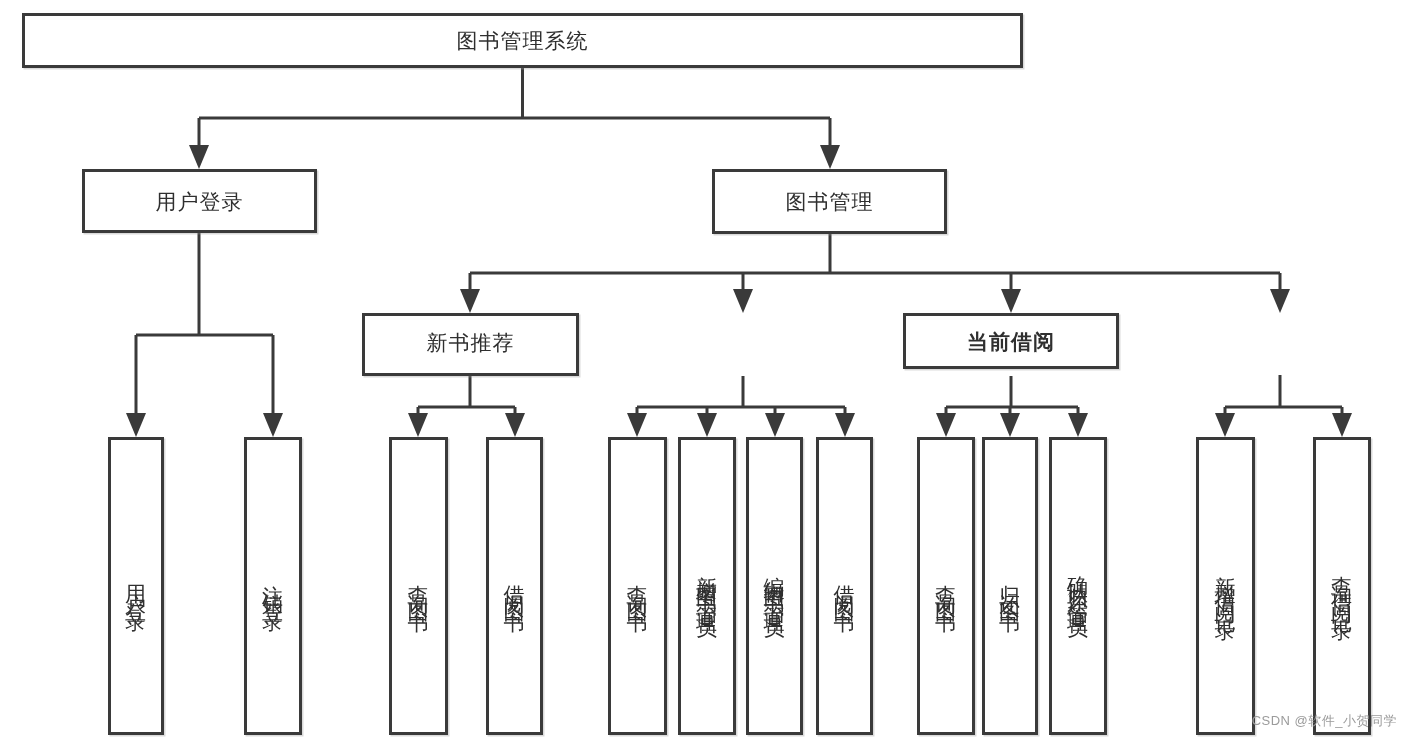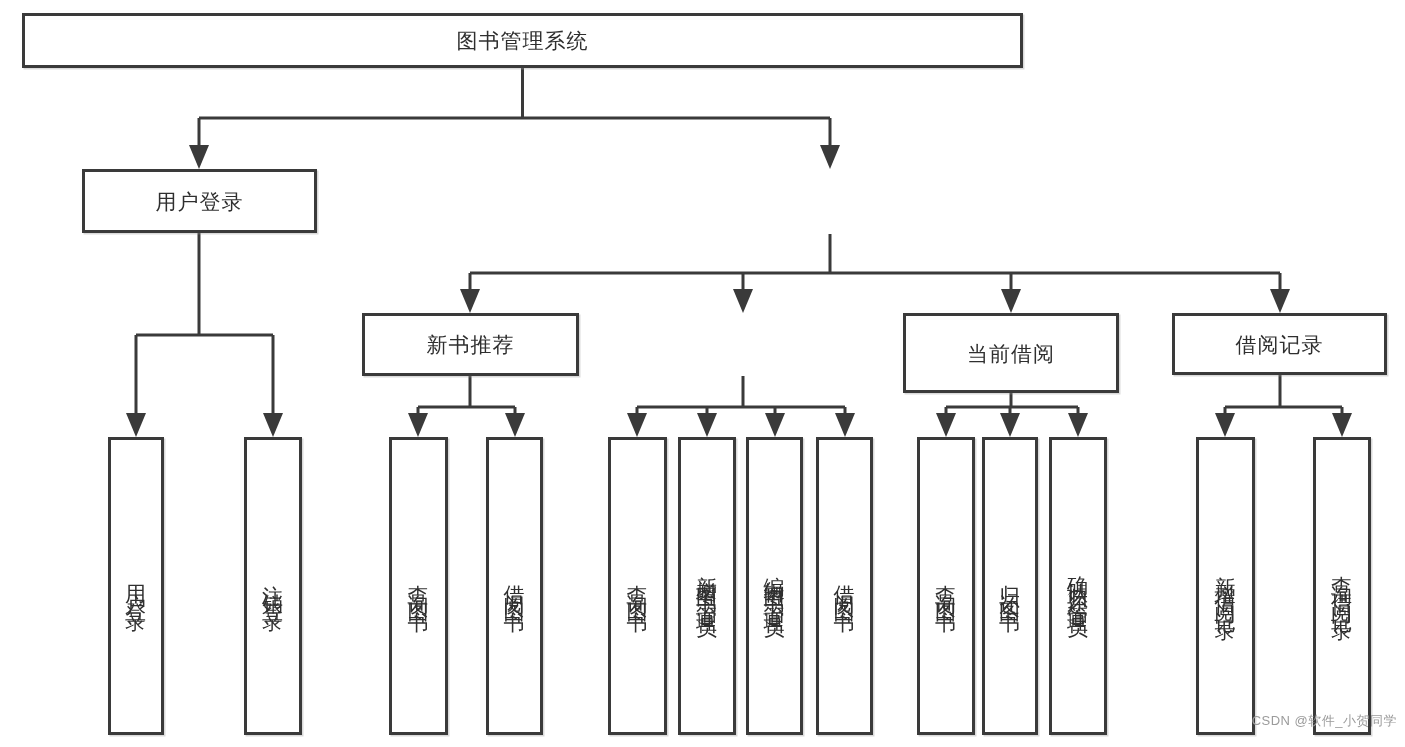--- a/index.html
+++ b/index.html
@@ -100,24 +100,24 @@
       <polygon points="1068,413 1088,413 1078,437"></polygon>
 
       <polygon points="1215,413 1235,413 1225,437"></polygon>
       <polygon points="1332,413 1352,413 1342,437"></polygon>
     </g>
   </svg>
 
   <div class="node hbox" style="left:22px;top:13px;width:1001px;height:55px;">图书管理系统</div>
 
   <div class="node hbox" style="left:82px;top:169px;width:235px;height:64px;">用户登录</div>
+  <div class="node hbox" style="left:712px;top:169px;width:235px;height:65px;">图书管理</div>
 
-  <div class="node hbox" style="left:362px;top:313px;width:217px;height:63px;">新书推荐</div>
-  <div class="node hbox" style="left:903px;top:313px;width:216px;height:80px;">当前借阅</div>
-  <div class="node hbox" style="left:1172px;top:313px;width:215px;height:62px;">借阅记录</div>
+  <div class="node hbox" style="left:362px;top:313px;width:217px;height:63px;font-family:Liberation Mono, monospace;">新书推荐</div>
+  <div class="node hbox" style="left:903px;top:313px;width:216px;height:56px;font-weight:bold;">当前借阅</div>
 
   <div class="node vbox" style="left:108px;width:56px;">用户登录</div>
   <div class="node vbox" style="left:244px;width:58px;">注销登录</div>
 
   <div class="node vbox" style="left:389px;width:59px;">查询图书</div>
   <div class="node vbox" style="left:486px;width:57px;">借阅图书</div>
 
   <div class="node vbox" style="left:608px;width:59px;">查询图书</div>
   <div class="node vbox long" style="left:678px;width:58px;">新增图书（管理员）</div>
   <div class="node vbox long" style="left:746px;width:57px;">编辑图书（管理员）</div>

